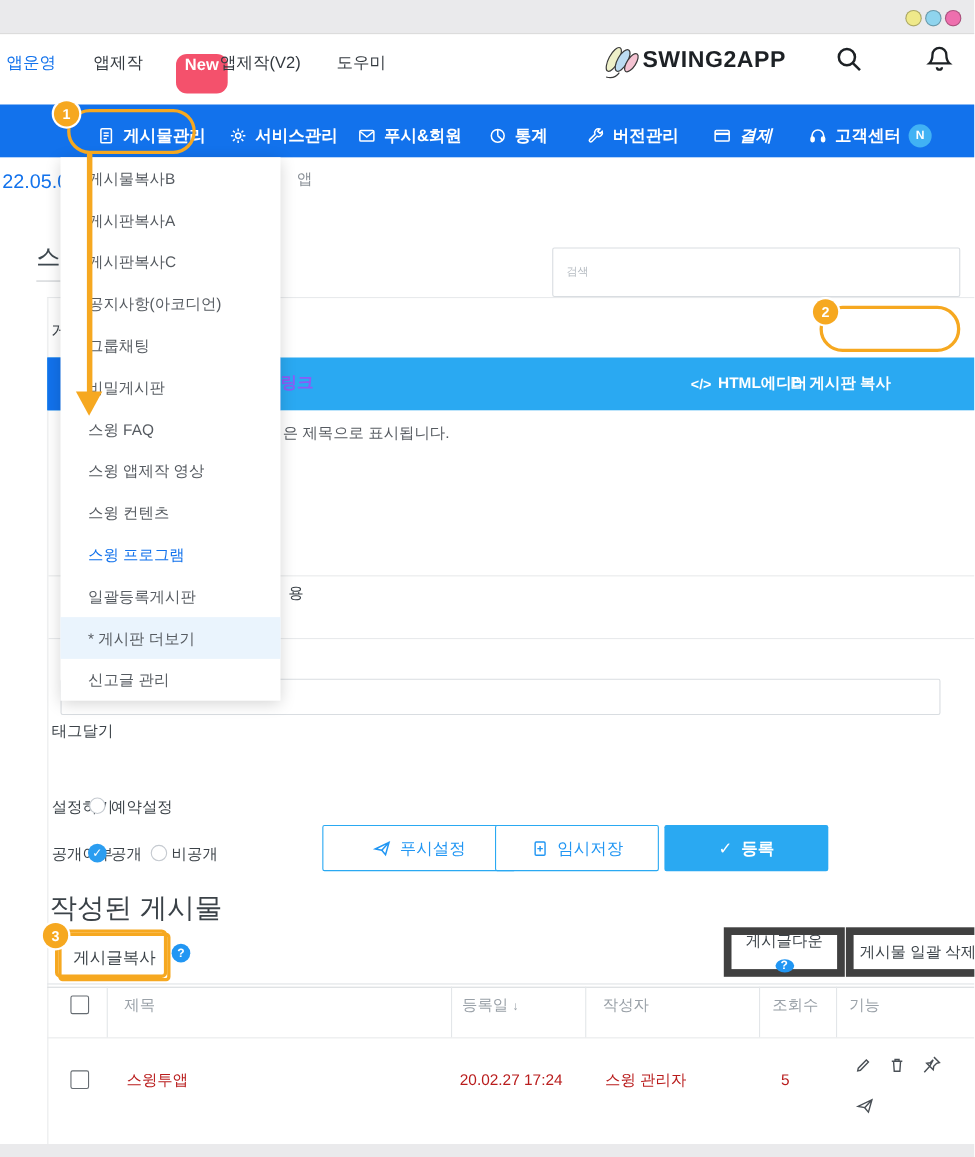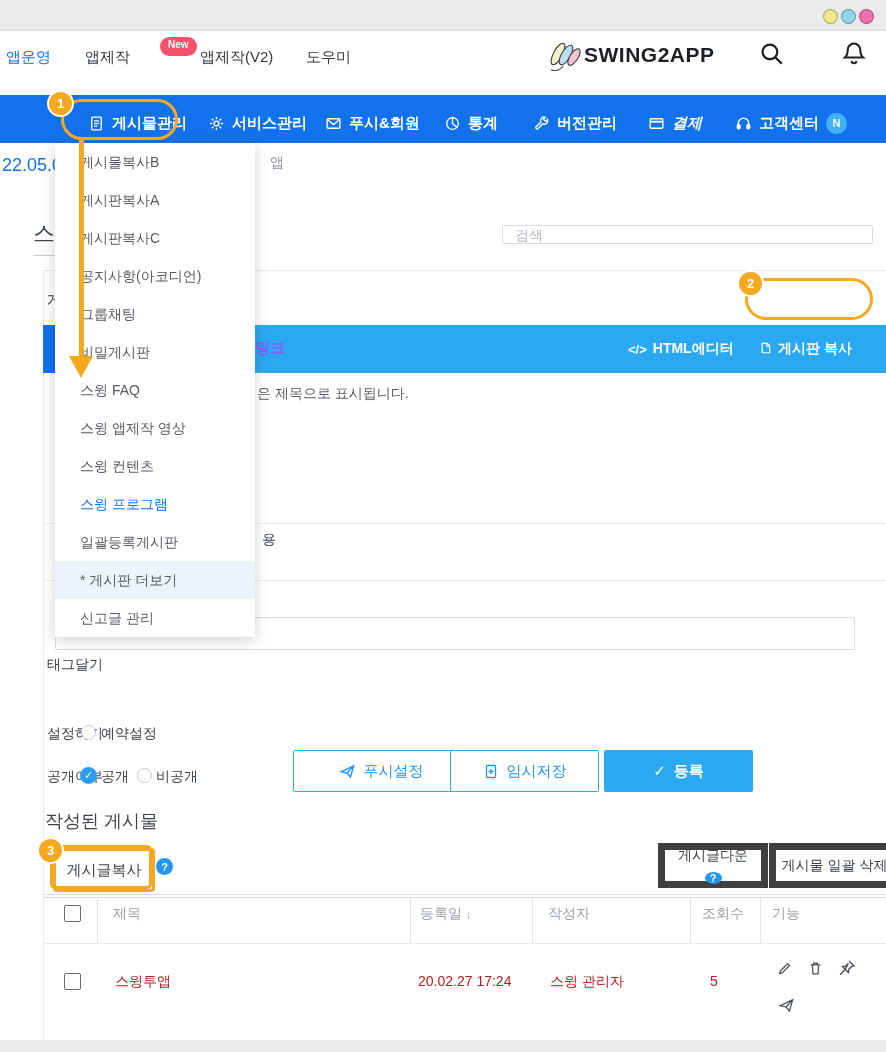--- a/index.html
+++ b/index.html
@@ -4,58 +4,58 @@
 <style>
   html,body{margin:0;padding:0;background:#fff;}
   #screen{position:relative;width:886px;height:1052px;overflow:hidden;background:#fff;
           font-family:"Liberation Sans","DejaVu Sans",sans-serif;color:#3b4248;}
   .abs{position:absolute;}
   
   .titlebar{left:0;top:0;width:886px;height:30px;background:#eaeaec;border-bottom:1px solid #dcdcdc;}
   .dot{width:13px;height:13px;border-radius:50%;border:1px solid rgba(0,0,0,.28);top:9px;}
   
   .topnav-item{top:48px;font-size:15px;color:#33393f;cursor:pointer;}
-  .newpill{left:160px;top:37px;background:#f4516c;color:#fff;font-size:10px;font-weight:bold;
-           padding:2px 8px 6px;border-radius:10px;}
+  .newpill{left:160px;top:49px;background:#f4516c;color:#fff;font-size:15px;font-weight:bold;
+           padding:2px 8px 17px;border-radius:10px;}
   .logo-text{left:584px;top:43px;font-size:21px;font-weight:bold;color:#1d2125;letter-spacing:.5px;}
   
   .bluenav{left:0;top:95px;width:886px;height:48px;background:#1272ec;}
   .bn-item{top:110px;height:26px;display:flex;align-items:center;gap:7px;color:#fff;
            font-size:15px;font-weight:bold;white-space:nowrap;cursor:pointer;}
   .nbadge{width:21px;height:21px;border-radius:50%;background:#41b2f4;color:#fff;font-size:11px;
           font-weight:bold;display:flex;align-items:center;justify-content:center;}
   
   .crumb-date{left:2px;top:155px;font-size:18px;color:#1272ec;}
   .crumb-frag{left:270px;top:154px;font-size:14px;color:#8a9097;}
   .page-title{left:33px;top:219px;font-size:22px;color:#3f4950;border-bottom:1px solid #c8ccd0;padding-bottom:6px;}
   
   .card{left:43px;top:270px;width:843px;height:770px;background:#fff;
         border-left:1px solid #e8eaec;border-top:1px solid #e8eaec;}
   .section-frag{left:47px;top:291px;font-size:15px;}
-  .search-box{left:502px;top:225px;width:371px;height:19px;border:1px solid #d9dde1;border-radius:2px;
-              font-size:14px;color:#3b4248;padding:0 12px;box-sizing:border-box;outline:none;}
+  .search-box{left:502px;top:225px;width:371px;height:45px;border:1px solid #d9dde1;border-radius:2px;
+              font-size:10px;color:#3b4248;padding:0 12px;box-sizing:border-box;outline:none;}
   .tog-label{top:290px;font-size:14px;cursor:pointer;}
   .tabbar{left:43px;top:325px;width:843px;height:48px;background:#2aa9f2;}
   .tab-active{left:43px;top:325px;width:212px;height:48px;background:#1272ec;}
   .tab-frag{left:255px;top:339px;font-size:15px;font-weight:bold;color:#8b5cf6;}
   .tb-right{top:340px;color:#fff;font-size:14px;font-weight:bold;display:flex;align-items:center;gap:6px;cursor:pointer;}
   .desc-frag{left:257px;top:385px;font-size:14px;color:#565b61;}
   .hline{height:1px;background:#e8eaec;}
   .input-line{border:1px solid #d9dde1;border-radius:2px;background:#fff;box-sizing:border-box;
               font-size:14px;color:#3b4248;padding:0 12px;outline:none;}
   .input-line::placeholder,.search-box::placeholder{color:#b4bac0;}
   .flabel{font-size:14px;color:#3b4248;}
   .radio{width:15px;height:15px;border-radius:50%;border:1px solid #c5cad0;background:#fff;box-sizing:border-box;cursor:pointer;}
   .radio-on{width:17px;height:17px;border-radius:50%;background:#2b9df0;color:#fff;font-size:11px;
             display:flex;align-items:center;justify-content:center;cursor:pointer;}
   .btn{height:42px;border-radius:2px;display:flex;align-items:center;justify-content:center;gap:8px;
        font-size:15px;cursor:pointer;box-sizing:border-box;}
   .btn-outline{background:#fff;border:1px solid #2aa9f2;color:#2196f3;}
   .btn-fill{background:#2aa9f2;color:#fff;font-weight:bold;}
-  .posts-heading{left:45px;top:809px;font-size:18px;color:#3b4248;font-weight:500;}
+  .posts-heading{left:45px;top:809px;font-size:25px;color:#3b4248;font-weight:500;}
   .copybox{left:53px;top:848px;width:96px;height:38px;background:#fff;border:3px solid #f6a820;border-radius:4px;
            display:flex;align-items:center;justify-content:center;font-size:15px;cursor:pointer;}
   .helpq{width:17px;height:17px;border-radius:50%;background:#2196f3;color:#fff;font-size:11px;font-weight:bold;
          display:flex;align-items:center;justify-content:center;cursor:pointer;}
   .graybtn{top:843px;height:45px;background:#fff;border:7px solid #404040;display:flex;align-items:center;
            justify-content:center;gap:7px;font-size:14px;color:#3b4248;box-sizing:border-box;cursor:pointer;flex-direction:column;}
   .th{top:905px;font-size:14px;color:#9aa1a8;}
   .vline{width:1px;background:#e3e6e9;}
   .cbox{width:15px;height:15px;border:1.5px solid #666c72;border-radius:2px;background:#fff;cursor:pointer;}
   .cell{top:973px;font-size:14px;color:#b91c1c;}
@@ -208,21 +208,21 @@
   <div class="abs card"></div>
   <div class="abs section-frag">게</div>
 
   <div class="abs tabbar"></div>
   <div class="abs tab-active"></div>
   <div class="abs tab-frag">링크</div>
   <div class="abs tb-right" style="left:628px;">
     <span style="font-size:13px;">&lt;/&gt;</span>
     <span>HTML에디터</span>
   </div>
-  <div class="abs tb-right" style="left:757px;">
+  <div class="abs tb-right" style="left:715px;">
     <span>
         <svg width="15" height="16" viewBox="0 0 16 16" fill="none" stroke="#fff" stroke-width="1.3">
           <path d="M5.5 2 H11 l2.5 2.5 V12 H5.5 Z"></path>
           <path d="M10.5 2 V5 h3"></path>
         </svg>
       </span>
     <span>게시판 복사</span>
   </div>
 
   <div class="abs desc-frag">은 제목으로 표시됩니다.</div>

